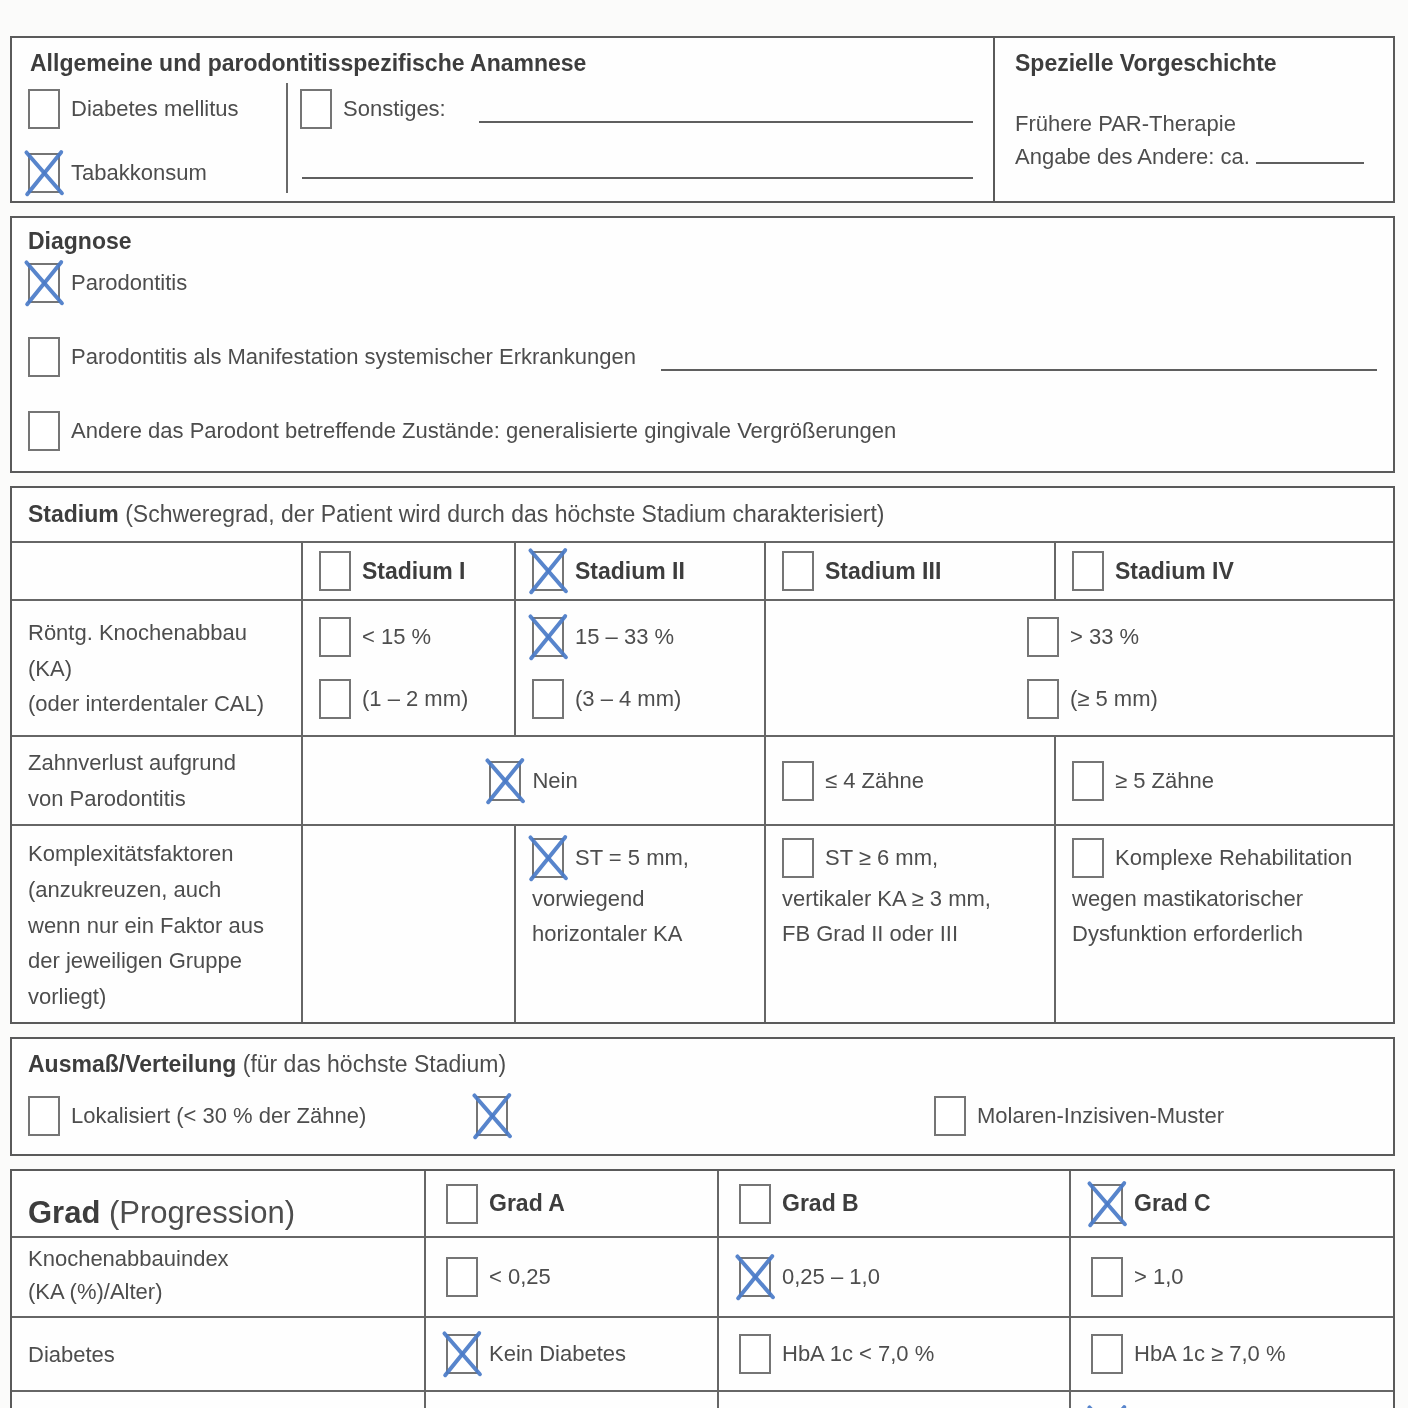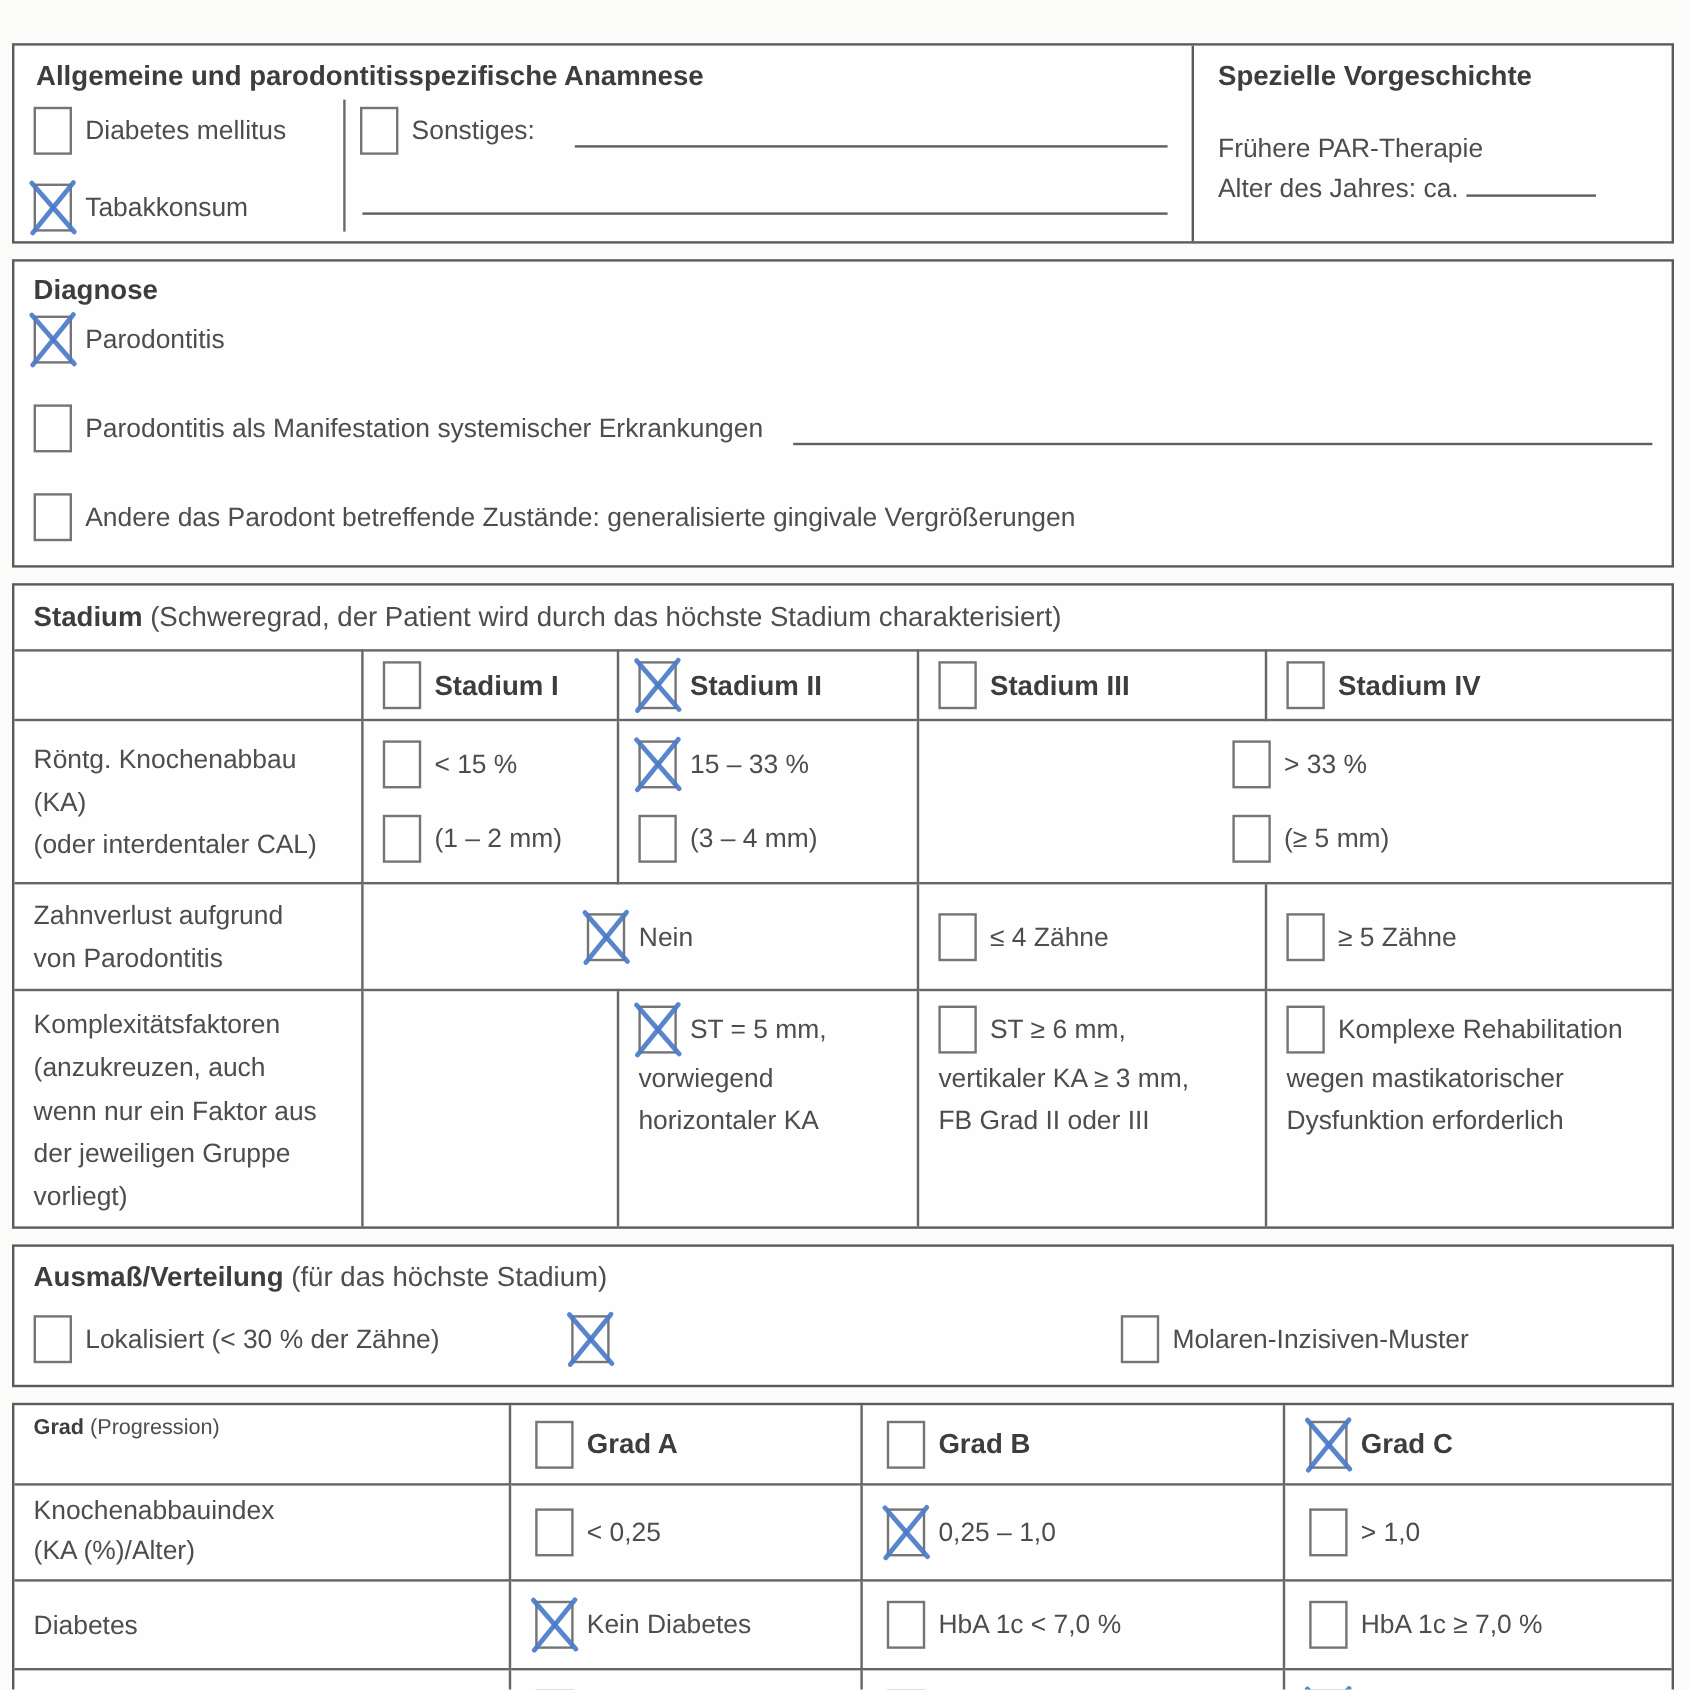--- a/index.html
+++ b/index.html
@@ -78,21 +78,21 @@
           </div>
           <span class="fill" style="display:block;margin:0 6px 6px 2px;"></span>
         </div>
       </div>
     </div>
     <div class="anam-right">
       <div class="bold" style="font-size:23px;">Spezielle Vorgeschichte</div>
       <div style="margin-top:30px;line-height:1.5;">
         <div>Frühere PAR-Therapie</div>
         <div>
-          <span>Alter des Jahres: ca.</span>
+          <span>Angabe des Andere: ca.</span>
           <span class="fill" style="width:108px;height:20px;"></span>
         </div>
       </div>
     </div>
   </div>
 
   <div class="box sec" style="padding:10px 16px 20px 16px;">
     <div class="bold" style="font-size:23px;">Diagnose</div>
     <div class="item" style="margin-top:8px;">
       <span class="cb checked"></span>
@@ -288,21 +288,21 @@
   <div class="box sec">
     <table class="grid">
       <colgroup>
         <col style="width:413px">
           <col style="width:293px">
           <col style="width:352px">
           <col>
       </colgroup>
       <tbody>
           <tr style="height:66px;">
-        <td style="border-left:0;border-top:0;vertical-align:top;padding:8px 10px 0 16px;font-size:18px;margin-left:28px;">
+        <td style="border-left:0;border-top:0;vertical-align:top;padding:24px 10px 0 16px;font-size:31px;margin-left:28px;">
           <span class="bold">Grad</span>
           <span>(Progression)</span>
         </td>
         <td class="cellpad" style="border-top:0;padding-left:20px;">
           <div class="item bold" style="font-size:23px;">
             <span class="cb"></span>
             <span>Grad A</span>
           </div>
         </td>
         <td class="cellpad" style="border-top:0;padding-left:20px;">

